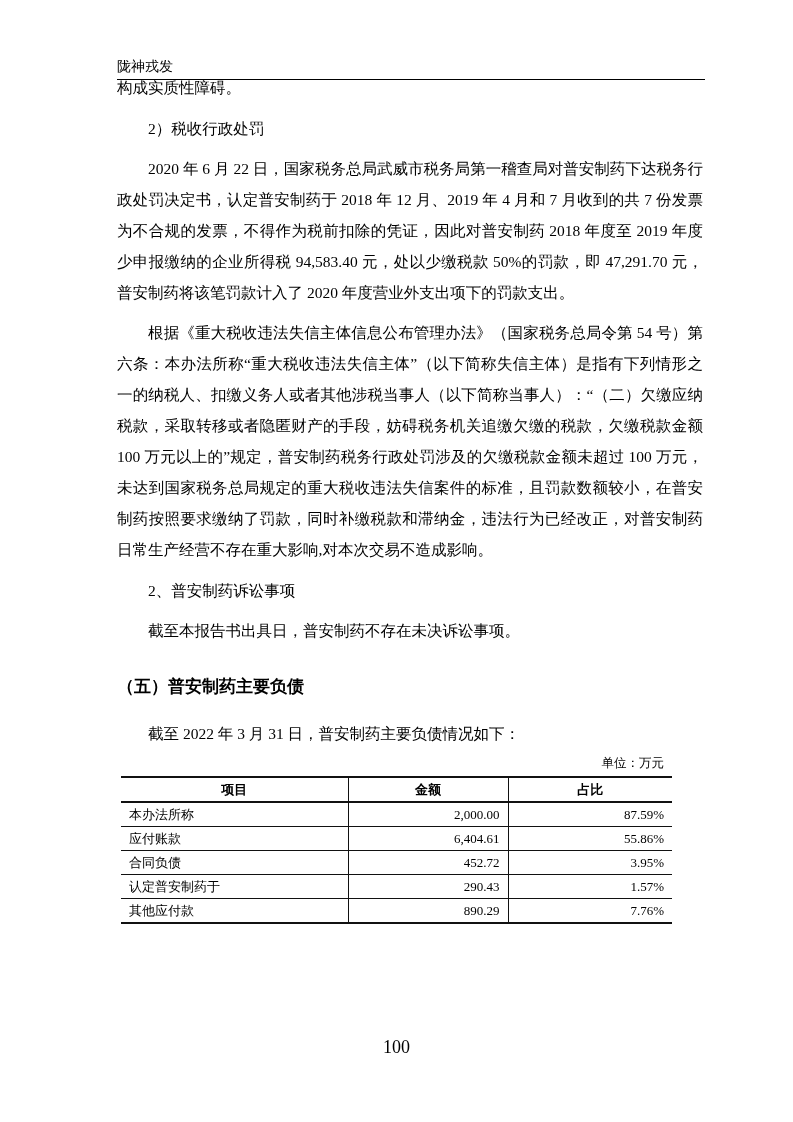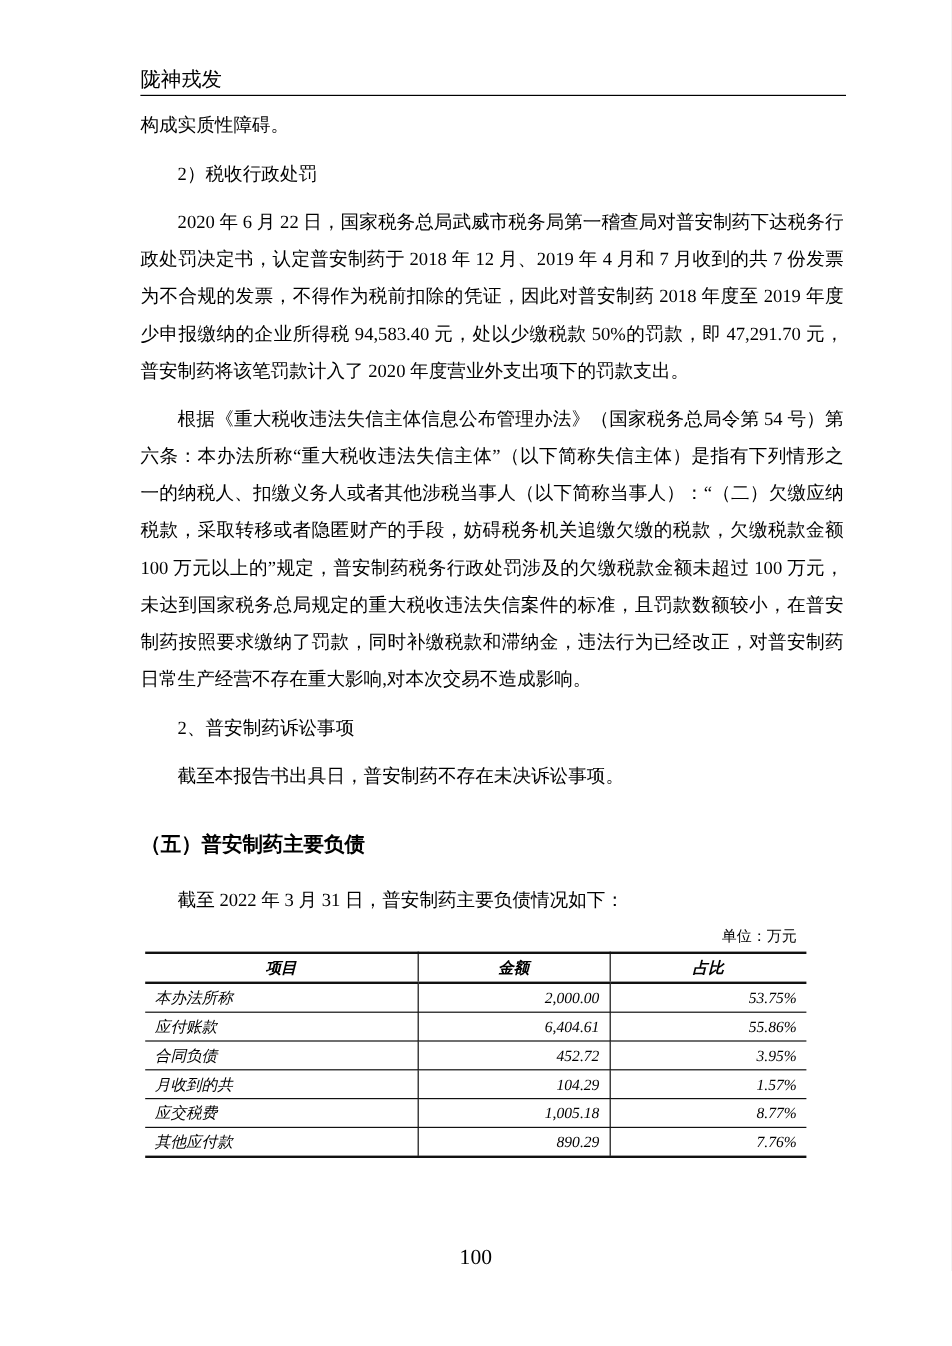--- a/index.html
+++ b/index.html
@@ -10,27 +10,27 @@
     margin:0 auto;
     background:#ffffff;
     font-family:"Liberation Serif","DejaVu Serif",serif;
     color:#000;
     overflow:hidden;
   }
   
   .page-header {
     position:absolute; top:58px; left:117px; right:88px;
     display:flex; justify-content:space-between; align-items:flex-end;
-    font-size:17px; line-height:18px;
+    font-size:14px; line-height:18px;
     padding-bottom:3px;
     border-bottom:1.5px solid #000;
   }
   
   .doc-body {
-    position:absolute; top:89px; left:117px; width:586px;
+    position:absolute; top:72px; left:117px; width:586px;
     font-size:15.5px; line-height:31px;
     text-align:justify;
   }
   .para { text-indent:2em; margin-top:9px; }
   .para.no-indent { text-indent:0; margin-top:0; }
   .sub-heading { text-indent:2em; margin-top:10px; }
   .section-heading {
     margin-top:28px;
     font-family:"Liberation Sans","DejaVu Sans",sans-serif;
     font-weight:bold;
@@ -47,21 +47,20 @@
     padding-right:8px;
     text-indent:0;
   }
   table.liabilities {
     margin-top:3px; margin-left:4px;
     width:551px;
     border-collapse:collapse;
     border-top:2.5px solid #111;
     border-bottom:2.5px solid #111;
     text-align:left;
-    font-style:italic;
   }
   table.liabilities th {
     font-size:13px; line-height:15px; font-weight:bold;
     text-align:center;
     padding:4px 8px;
     border-bottom:2px solid #111;
   }
   table.liabilities td {
     font-size:13px; line-height:15px;
     padding:4px 8px;
@@ -117,41 +116,36 @@
         <tr>
           <th class="col-item">项目</th>
           <th class="col-amount">金额</th>
           <th class="col-ratio">占比</th>
         </tr>
       </thead>
       <tbody>
         <tr>
           <td class="col-item">本办法所称</td>
           <td class="col-amount">2,000.00</td>
-          <td class="col-ratio">53.75%</td>
+          <td class="col-ratio">87.59%</td>
         </tr>
         <tr>
           <td class="col-item">应付账款</td>
           <td class="col-amount">6,404.61</td>
           <td class="col-ratio">55.86%</td>
         </tr>
         <tr>
           <td class="col-item">合同负债</td>
           <td class="col-amount">452.72</td>
           <td class="col-ratio">3.95%</td>
         </tr>
         <tr>
-          <td class="col-item">月收到的共</td>
-          <td class="col-amount">104.29</td>
+          <td class="col-item">认定普安制药于</td>
+          <td class="col-amount">290.43</td>
           <td class="col-ratio">1.57%</td>
-        </tr>
-        <tr>
-          <td class="col-item">应交税费</td>
-          <td class="col-amount">1,005.18</td>
-          <td class="col-ratio">8.77%</td>
         </tr>
         <tr>
           <td class="col-item">其他应付款</td>
           <td class="col-amount">890.29</td>
           <td class="col-ratio">7.76%</td>
         </tr>
       </tbody>
     </table>
   </div>
 

